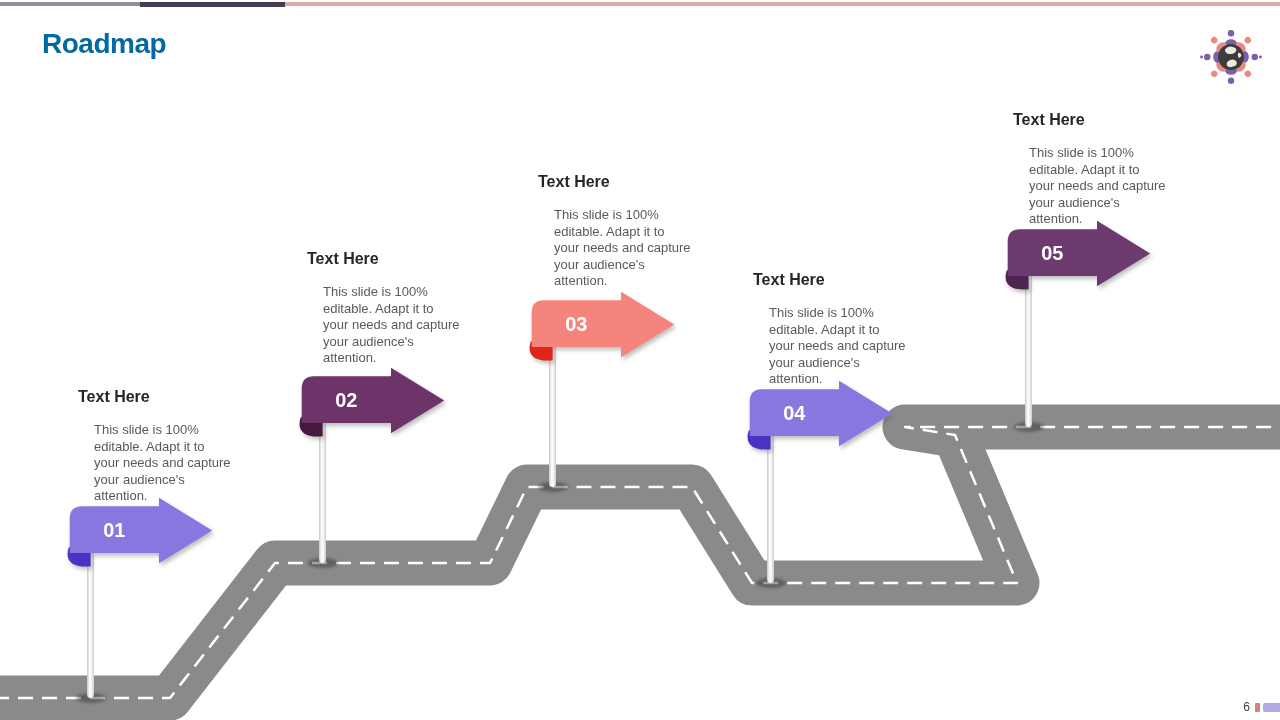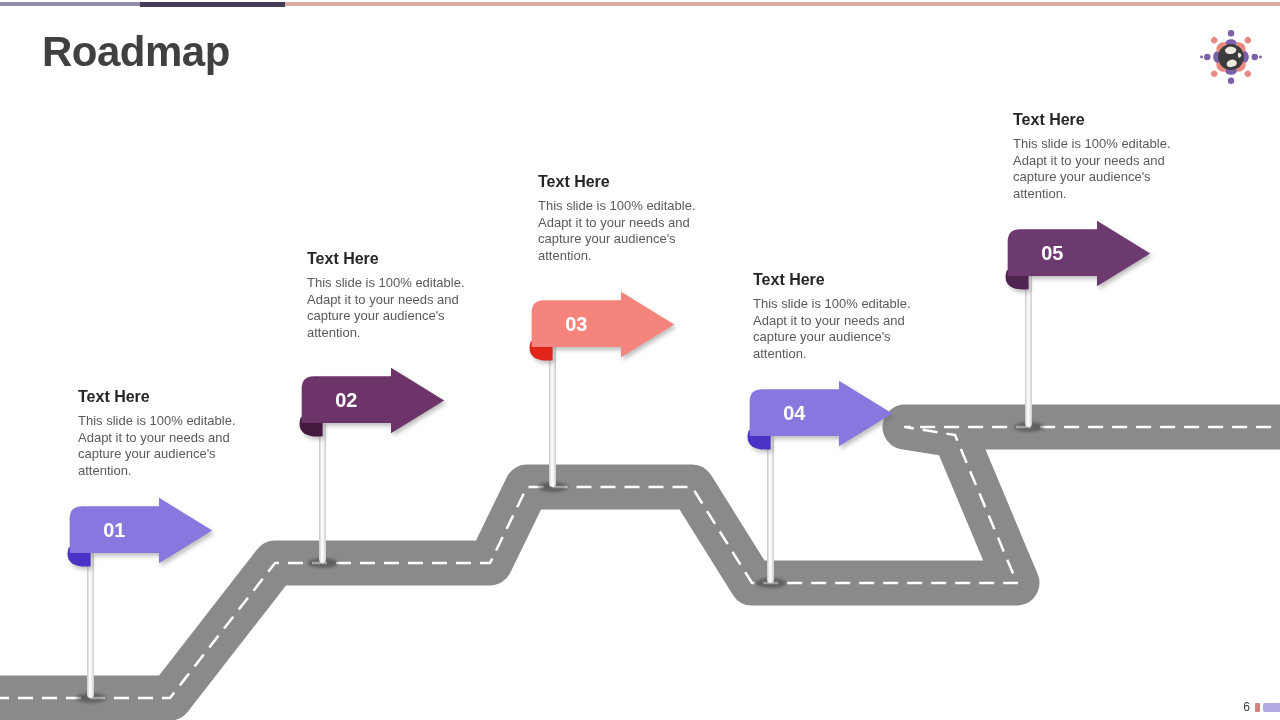--- a/index.html
+++ b/index.html
@@ -6,22 +6,22 @@
   .slide{position:relative;width:1280px;height:720px;overflow:hidden;background:#ffffff;
          font-family:"Liberation Sans",sans-serif;}
 
   
   .topbar{position:absolute;top:2px;left:0;width:100%;display:flex;align-items:flex-start;}
   .topbar .seg1{width:140px;height:4px;}
   .topbar .seg2{width:145px;height:5px;}
   .topbar .seg3{flex:1;height:4px;}
 
   
-  .title{position:absolute;left:42px;top:28px;font-size:42px;font-weight:700;
-         color:#404040;letter-spacing:-0.5px;}
+  .title{position:absolute;left:42px;top:28px;font-size:28px;font-weight:700;
+         color:#0369a1;letter-spacing:-0.5px;}
 
   
   .logo{position:absolute;top:26px;right:18px;width:62px;height:62px;}
 
   
   .road{position:absolute;left:0;top:0;z-index:1;}
 
   
   .pole{position:absolute;width:7px;border-radius:4px;z-index:3;
         background:linear-gradient(90deg,#c6c6c6,#ffffff 40%,#f2f2f2 65%,#cccccc);}
@@ -29,21 +29,21 @@
         background:rgba(45,45,45,.45);filter:blur(1.5px);z-index:2;}
 
   
   .sign{position:absolute;width:152px;height:78px;z-index:4;
         filter:drop-shadow(2.5px 3.5px 2px rgba(95,95,95,.40));}
   .sign text{font-family:"Liberation Sans",sans-serif;font-weight:700;font-size:21px;}
 
   
   .tblock{position:absolute;width:170px;z-index:5;}
   .tblock h3{margin:0 0 7px 0;font-size:16px;font-weight:700;color:#262626;}
-  .tblock p{margin:0;font-size:13px;line-height:1.27;color:#5a5a5a;}
+  .tblock p{margin:16px;font-size:13px;line-height:1.27;color:#5a5a5a;}
 
   .t1{left:78px;top:388px;}  .m1{left:64px;top:493px;}
   .t2{left:307px;top:250px;} .m2{left:296px;top:363px;}
   .t3{left:538px;top:173px;} .m3{left:526px;top:287px;}
   .t4{left:753px;top:271px;} .m4{left:744px;top:376px;}
   .t5{left:1013px;top:111px;}.m5{left:1002px;top:216px;}
 
   .p1{left:87px;top:548px;height:150px;} .ps1{left:76px;top:693px;}
   .p2{left:319px;top:418px;height:145px;} .ps2{left:308px;top:558px;}
   .p3{left:549px;top:342px;height:145px;} .ps3{left:538px;top:482px;}

